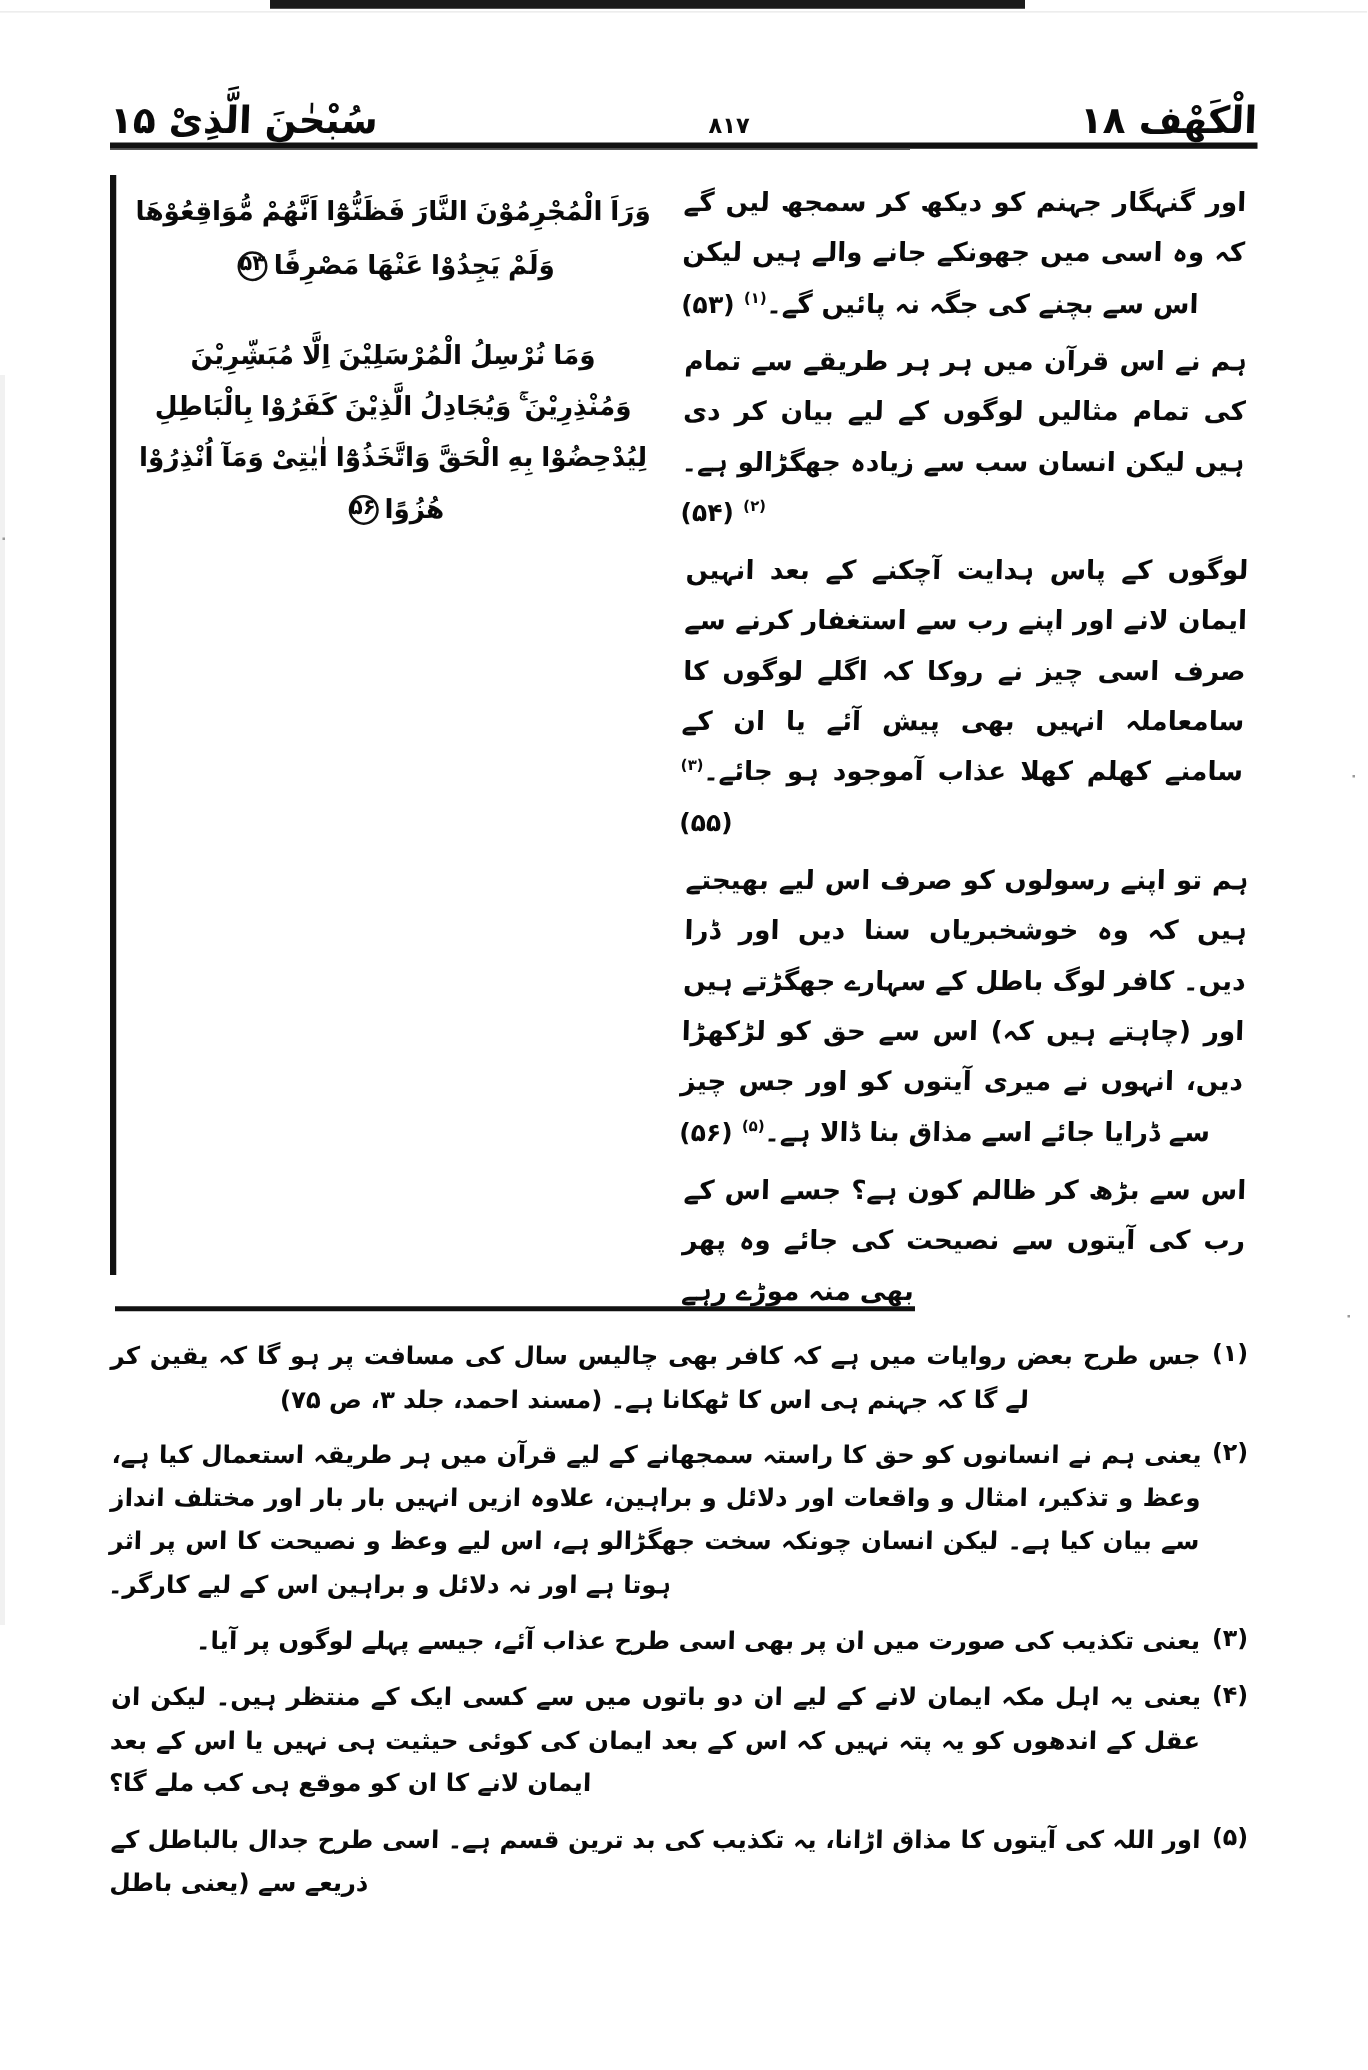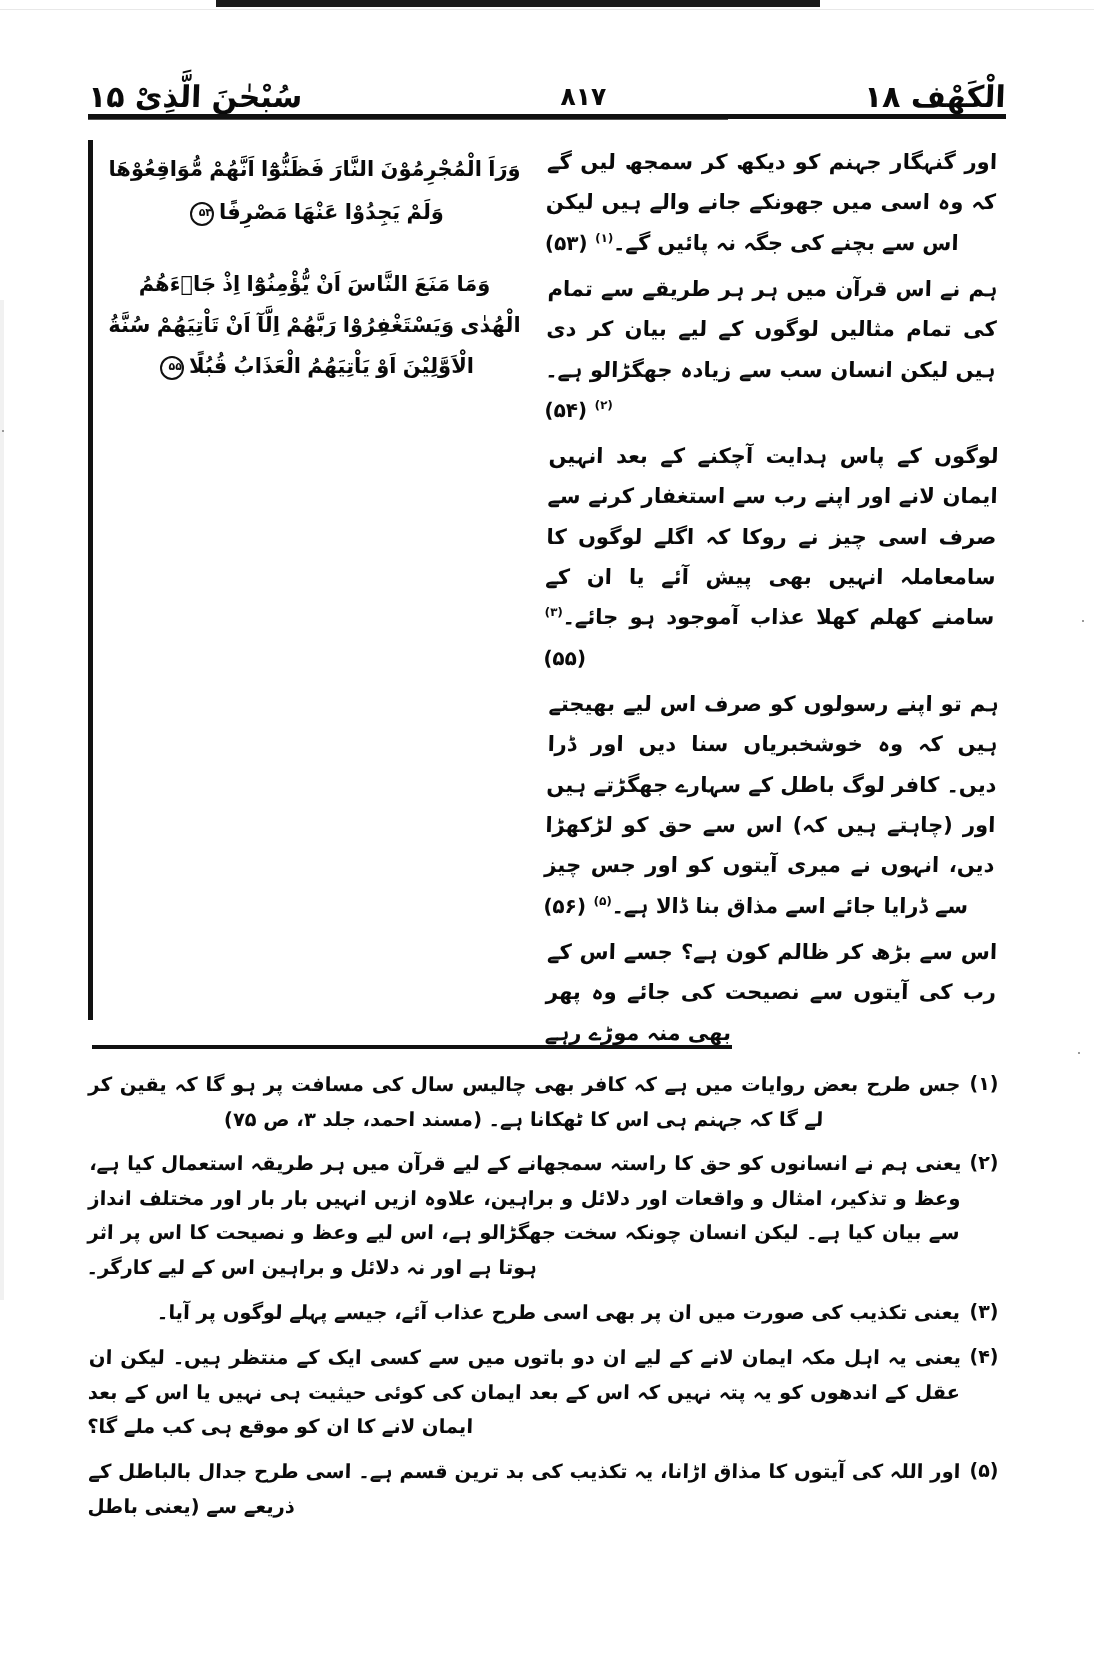--- a/index.html
+++ b/index.html
@@ -56,21 +56,21 @@
     font-size: 30px;
     font-weight: 700;
     letter-spacing: 0.5px;
     white-space: nowrap;
     line-height: 1.15;
     transform: skewX(-2deg);
   }
   .header-juz { direction: rtl; }
   .header-surah { direction: rtl; }
   .header-page {
-    font-size: 25px;
+    font-size: 18px;
     font-weight: 700;
     letter-spacing: 1px;
     padding-bottom: 3px;
   }
   .header-rule {
     position: absolute;
     top: 114px;
     left: 88px;
     width: 918px;
     height: 5px;
@@ -120,21 +120,21 @@
     font-family: "DejaVu Sans", "Liberation Sans", sans-serif;
   }
   .ayah-block.tight { line-height: 1.95; }
   .ayah-num {
     display: inline-block;
     border: 2px solid #111;
     border-radius: 50%;
     width: 20px;
     height: 20px;
     line-height: 17px;
-    font-size: 11px;
+    font-size: 17px;
     text-align: right;
     margin: 0 5px;
     vertical-align: 3px;
     font-weight: 700;
   }
 
   
   .urdu-para {
     margin: 0 0 6px 0;
     font-size: 21px;
@@ -247,21 +247,21 @@
       <p class="urdu-para">
         <span>اس سے بڑھ کر ظالم کون ہے؟ جسے اس کے رب کی آیتوں سے نصیحت کی جائے وہ پھر بھی منہ موڑے رہے</span>
       </p>
     </div>
 
     <div class="col-arabic">
       <div class="ayah-block">
         <span>وَرَاَ الْمُجْرِمُوْنَ النَّارَ فَظَنُّوْٓا اَنَّهُمْ مُّوَاقِعُوْهَا وَلَمْ يَجِدُوْا عَنْهَا مَصْرِفًا</span><span class="ayah-num">۵۳</span>
       </div>
       <div class="ayah-block tight">
-        <span>وَمَا مَنَعَ النَّاسَ اَنْ یُّؤْمِنُوْٓا اِذْ جَاۗءَهُمُ الْهُدٰى وَیَسْتَغْفِرُوْا رَبَّهُمْ اِلَّآ اَنْ تَاْتِیَهُمْ سُنَّةُ الْاَوَّلِیْنَ اَوْ یَاْتِیَهُمُ الْعَذَابُ قُبُلًا</span><span class="ayah-num">۵۵</span>
+        <span>وَمَا نُرْسِلُ الْمُرْسَلِیْنَ اِلَّا مُبَشِّرِیْنَ وَمُنْذِرِیْنَ ۚ وَیُجَادِلُ الَّذِیْنَ كَفَرُوْا بِالْبَاطِلِ لِیُدْحِضُوْا بِهِ الْحَقَّ وَاتَّخَذُوْٓا اٰیٰتِیْ وَمَآ اُنْذِرُوْا هُزُوًا</span><span class="ayah-num">۵۶</span>
       </div>
     </div>
 
   </div>
 
   <div class="fn-rule"></div>
 
   <div class="footnotes">
 
     <div class="fn-item">

